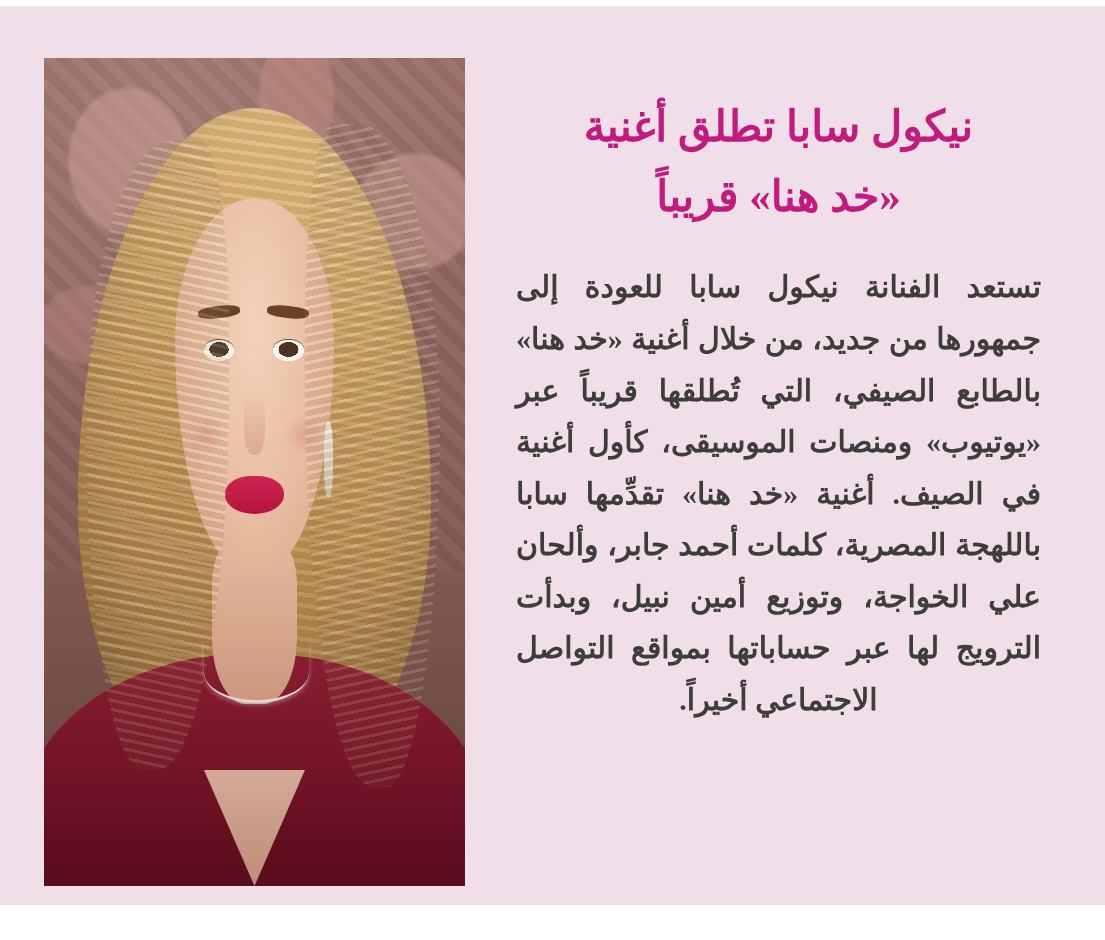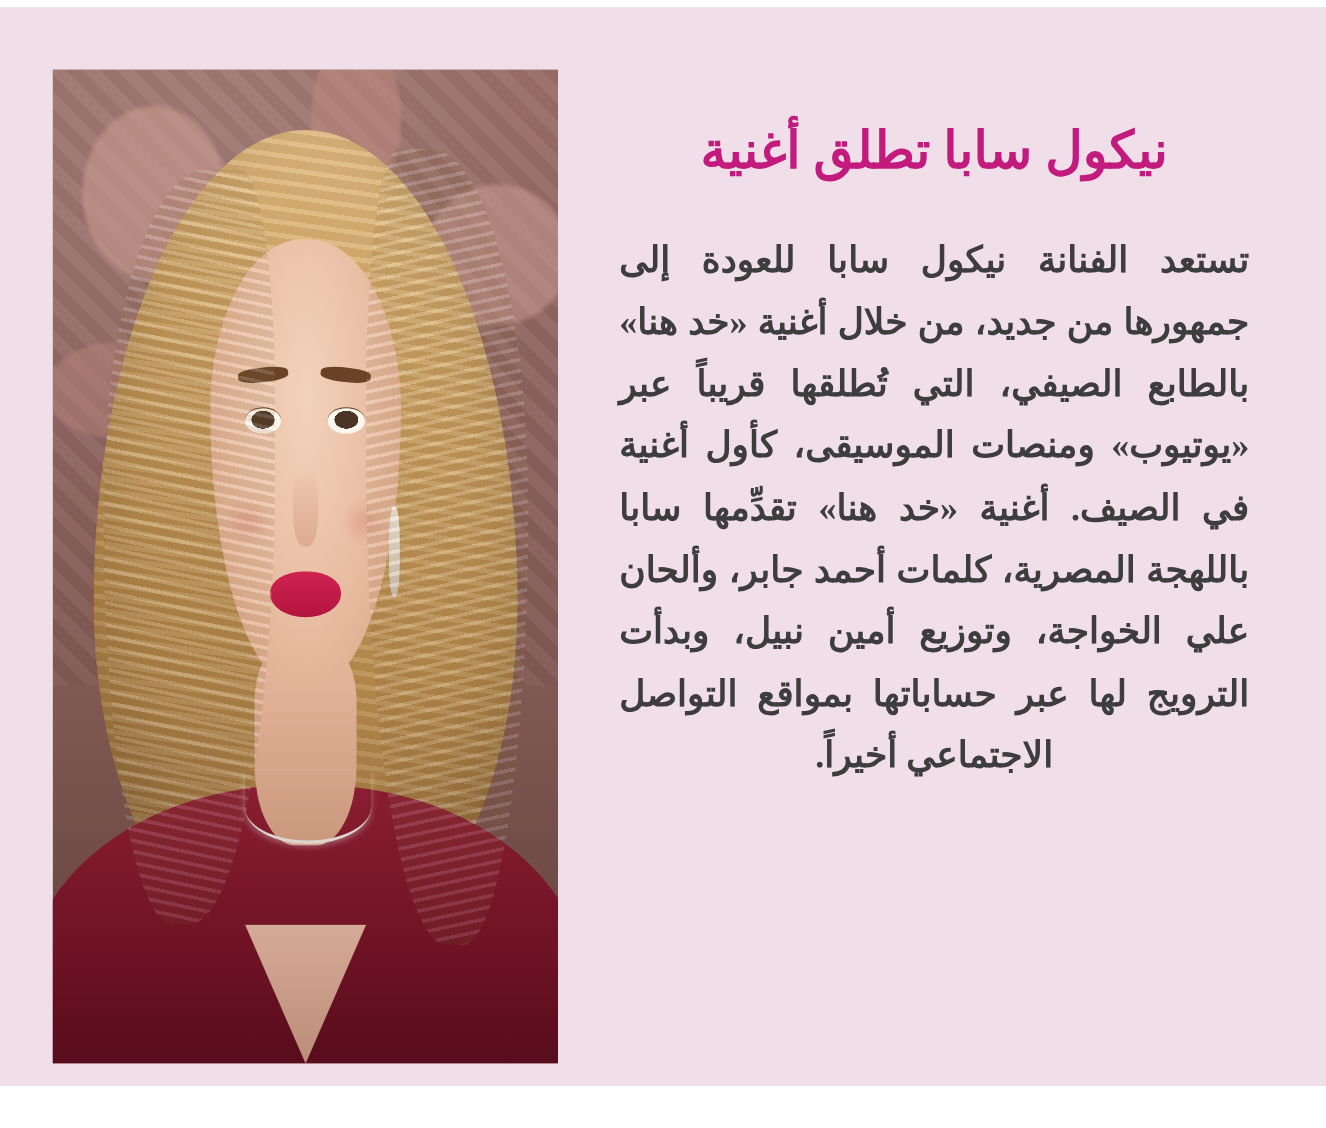--- a/index.html
+++ b/index.html
@@ -294,20 +294,21 @@
         <div class="hair-front-l"></div>
         <div class="hair-front-r"></div>
         <div class="necklace"></div>
         <div class="photo-shade"></div>
       </div>
     </div>
 
     <div class="text-col">
       <h1 class="headline">
         <span>نيكول سابا تطلق أغنية</span>
+        <span class="line2">«خد هنا» قريباً</span>
       </h1>
       <p class="body-text">تستعد الفنانة نيكول سابا للعودة إلى جمهورها من جديد، من خلال أغنية «خد هنا» بالطابع الصيفي، التي تُطلقها قريباً عبر «يوتيوب» ومنصات الموسيقى، كأول أغنية في الصيف. أغنية «خد هنا» تقدِّمها سابا باللهجة المصرية، كلمات أحمد جابر، وألحان علي الخواجة، وتوزيع أمين نبيل، وبدأت الترويج لها عبر حساباتها بمواقع التواصل الاجتماعي أخيراً.</p>
     </div>
 
   </div>
 
   <div class="margin-top"></div>
   <div class="margin-bottom"></div>
 
 </div>

